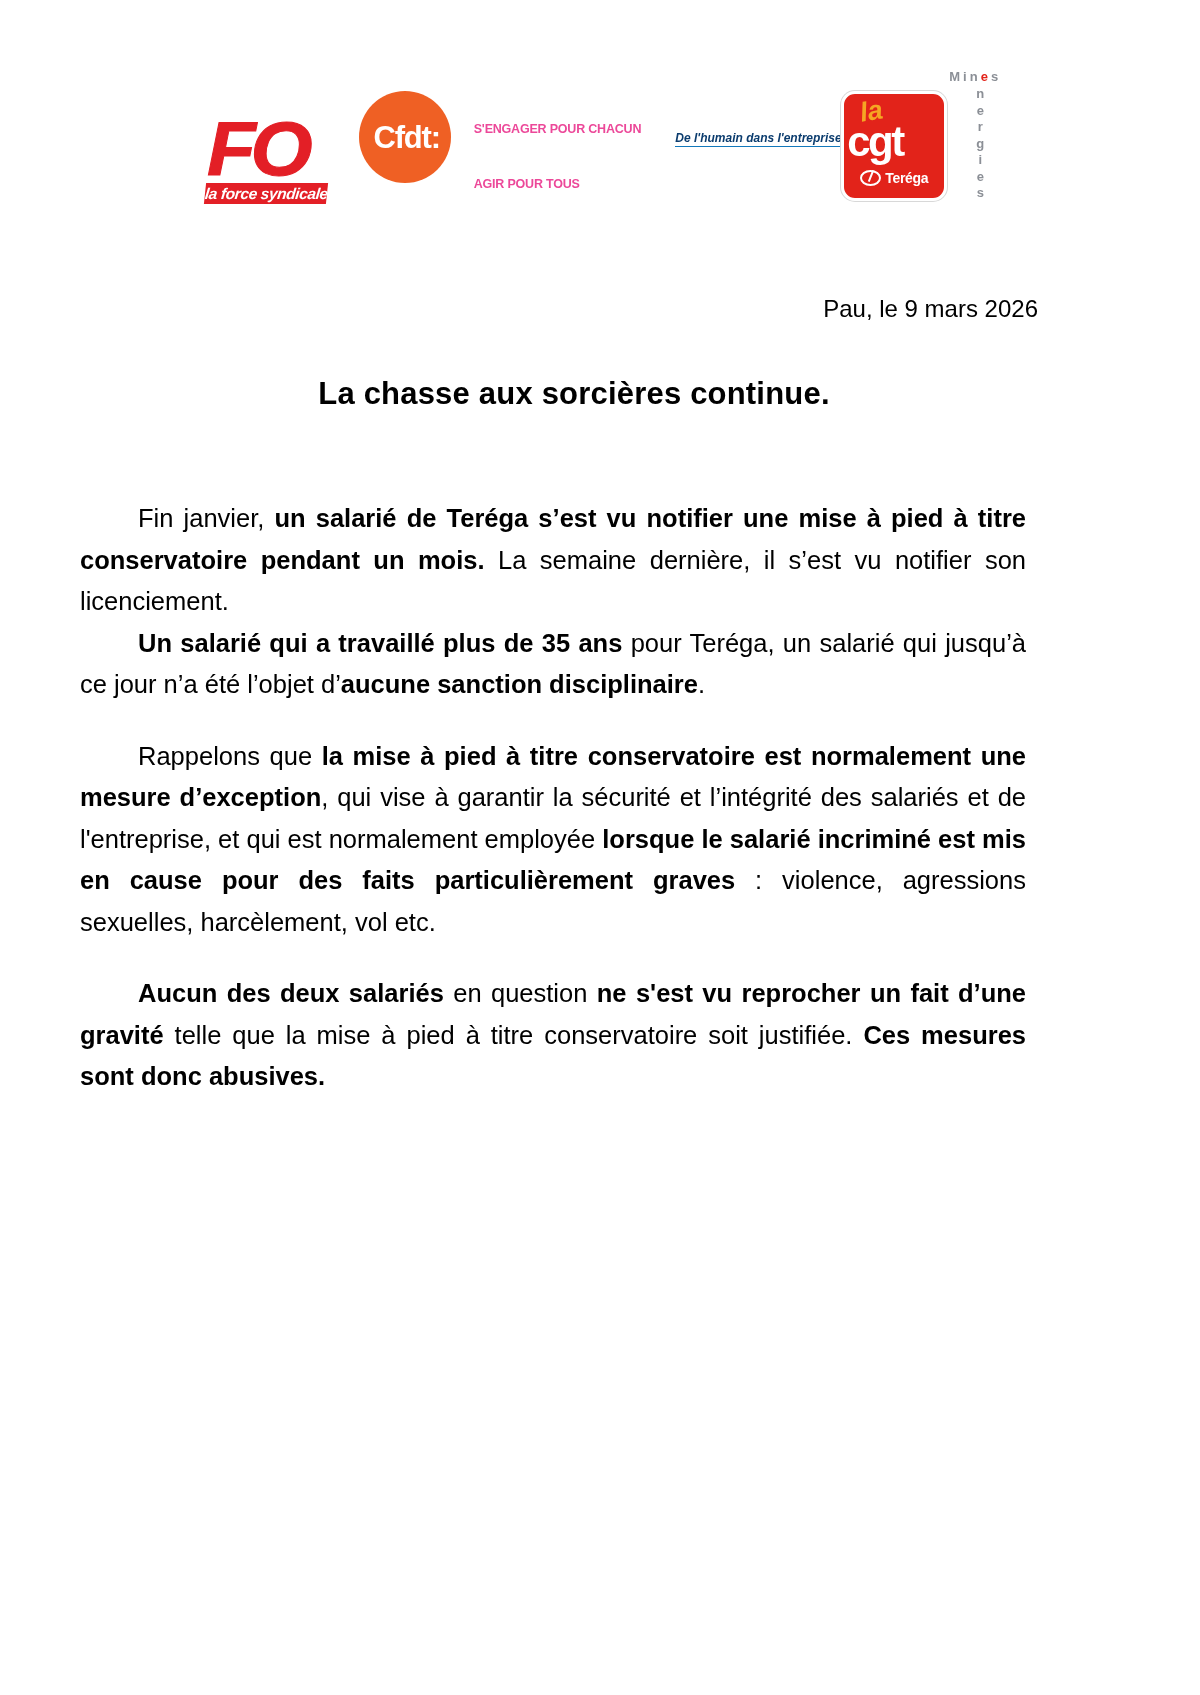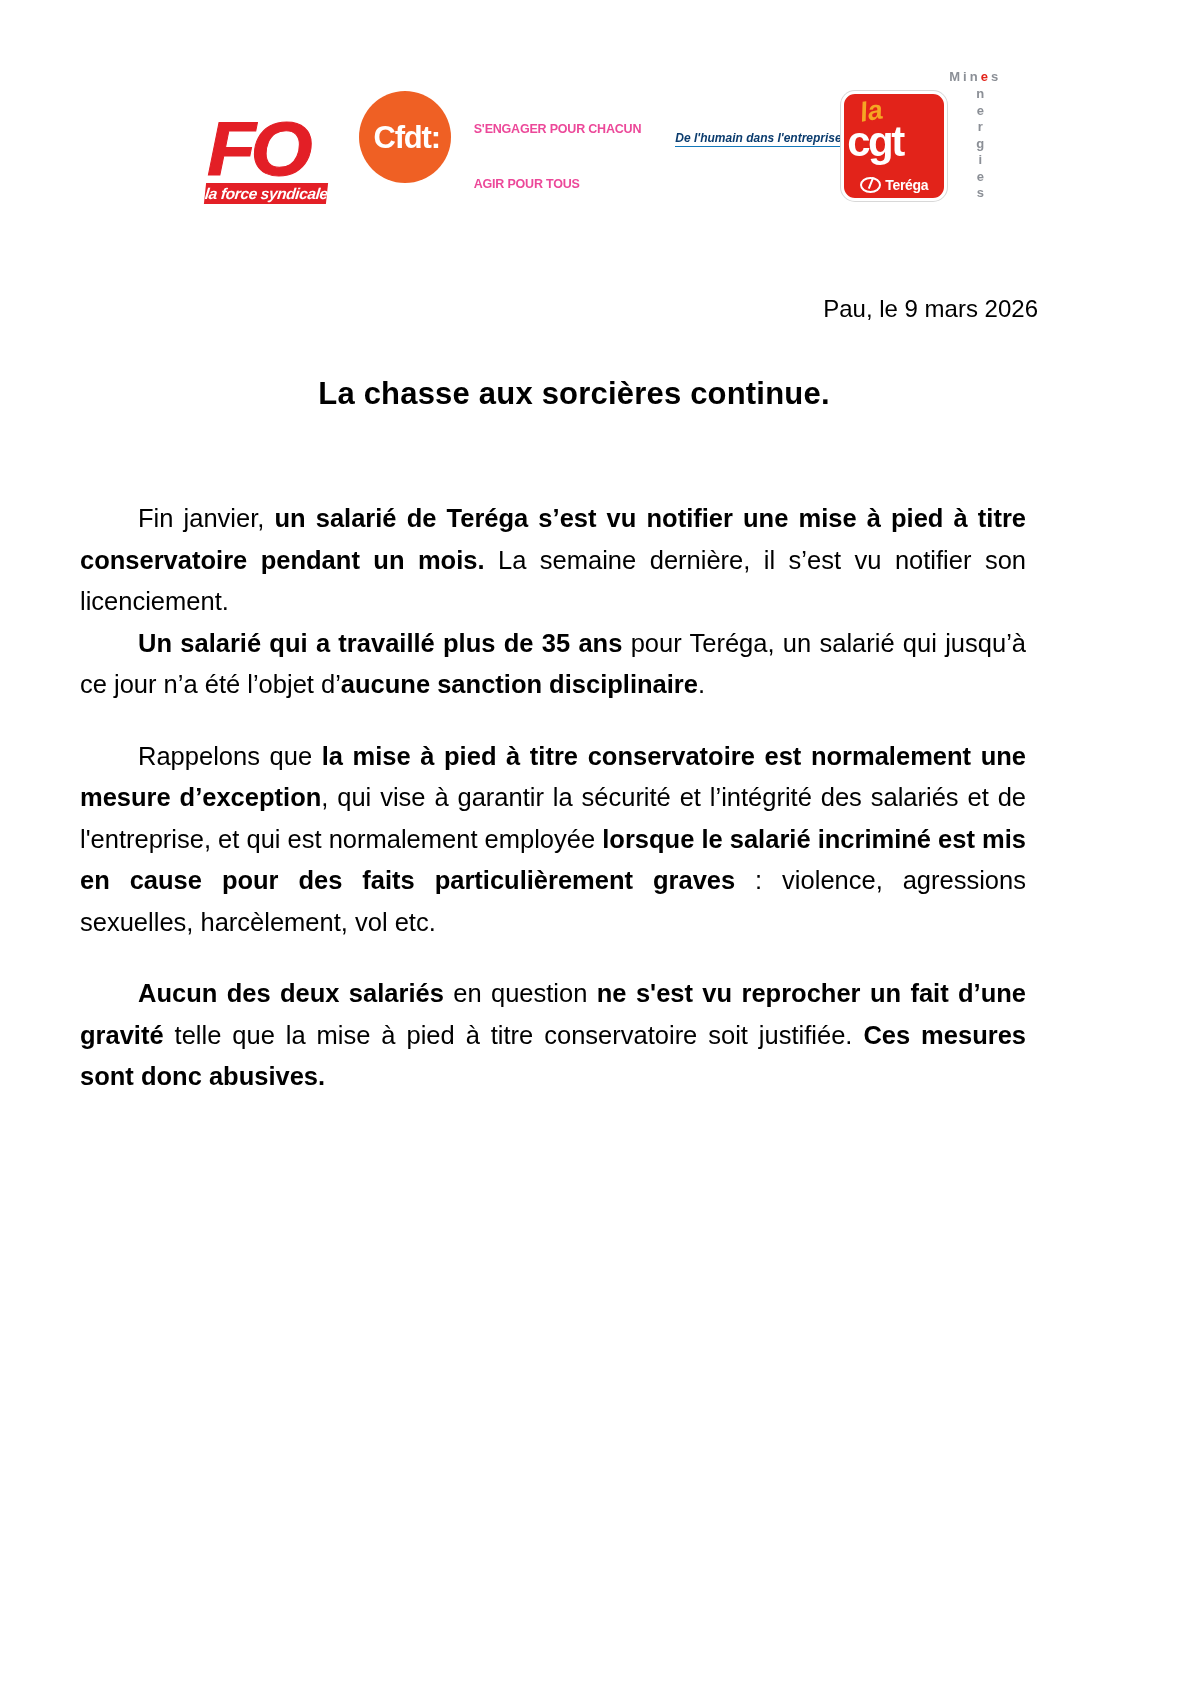--- a/index.html
+++ b/index.html
@@ -230,21 +230,21 @@
     color: #ffffff;
     font-weight: bold;
     font-size: 42px;
     line-height: 47px;
     letter-spacing: -2.5px;
   }
   .cgt-foot {
     position: absolute;
     left: 0;
     right: 0;
-    bottom: 5px;
+    bottom: 12px;
     display: flex;
     align-items: center;
     justify-content: center;
     gap: 4px;
   }
   .cgt-glyph {
     width: 17px;
     height: 12px;
     border-radius: 50%;
     border: 2px solid #ffffff;

